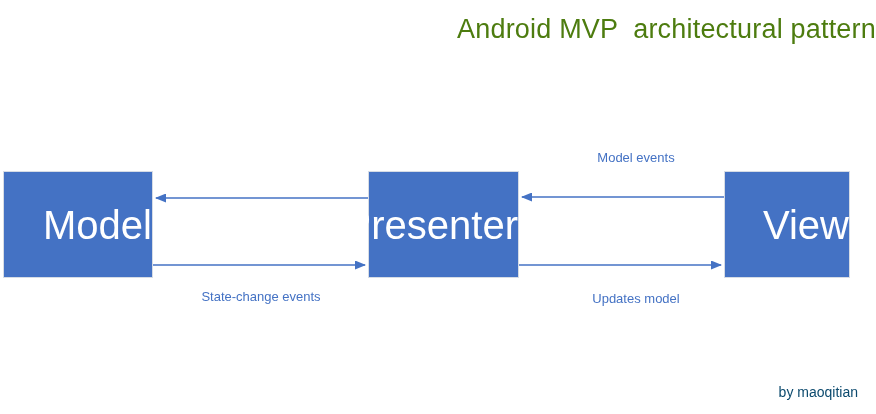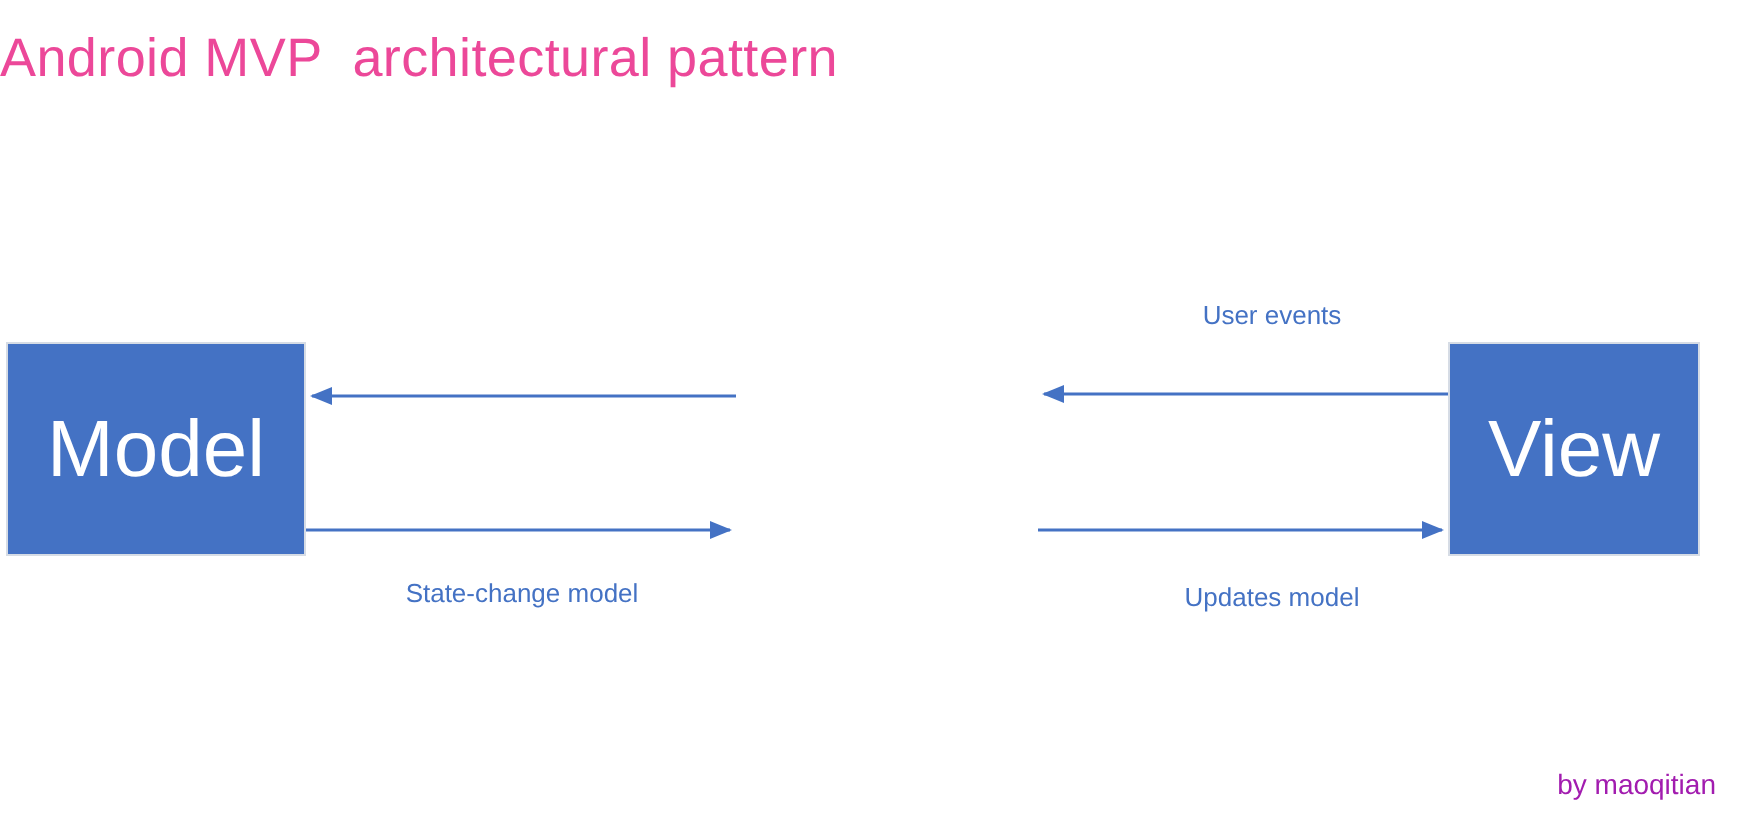--- a/index.html
+++ b/index.html
@@ -17,37 +17,37 @@
     background: #ffffff;
     overflow: hidden;
   }
 
   
   .diagram-title {
     position: absolute;
     left: 0;
     top: 14px;
     width: 876px;
-    text-align: left;
+    text-align: right;
     font-size: 27px;
-    color: #ec4899;
+    color: #4d7c0f;
     font-family: "Liberation Sans", sans-serif;
     letter-spacing: 0.2px;
     white-space: pre;
   }
 
   
   .node {
     position: absolute;
     background: #4472C4;
     border: 1px solid #D6DCE5;
     box-sizing: border-box;
     display: flex;
     align-items: center;
-    justify-content: center;
+    justify-content: flex-end;
   }
   .node-label {
     color: #ffffff;
     font-size: 40px;
     font-family: "Liberation Sans", sans-serif;
     line-height: 1;
     white-space: nowrap;
   }
 
   #node-model    { left: 3px;   top: 171px; width: 150px; height: 107px; }
@@ -78,21 +78,21 @@
   #label-user-events   { left: 546px; top: 149px; width: 180px; }
   #label-state-change  { left: 172px; top: 288px; width: 178px; }
   #label-updates-view  { left: 546px; top: 290px; width: 180px; }
 
   
   .credit {
     position: absolute;
     right: 18px;
     bottom: 14px;
     font-size: 14px;
-    color: #a21caf;
+    color: #0c4a6e;
     font-family: "Liberation Sans", sans-serif;
     white-space: nowrap;
     margin-left: 20px;
   }
 </style>
 </head>
 <body>
 
 <div id="canvas">
 
@@ -114,32 +114,35 @@
 
     <line x1="724" y1="197" x2="522" y2="197" stroke="#4472C4" stroke-width="1.4" marker-end="url(#arrow-right)"></line>
 
     <line x1="519" y1="265" x2="721" y2="265" stroke="#4472C4" stroke-width="1.4" marker-end="url(#arrow-right)"></line>
   </svg>
 
   <div class="node" id="node-model">
     <span class="node-label">Model</span>
   </div>
 
+  <div class="node" id="node-presenter">
+    <span class="node-label">Presenter</span>
+  </div>
 
   <div class="node" id="node-view">
     <span class="node-label">View</span>
   </div>
 
 
   <div class="edge-label" id="label-user-events">
-    <div>User events</div>
+    <div>Model events</div>
   </div>
 
   <div class="edge-label" id="label-state-change">
-    <div>State-change model</div>
+    <div>State-change events</div>
   </div>
 
   <div class="edge-label" id="label-updates-view">
     <div>Updates model</div>
   </div>
 
   <div class="credit">by maoqitian</div>
 
 </div>
 

